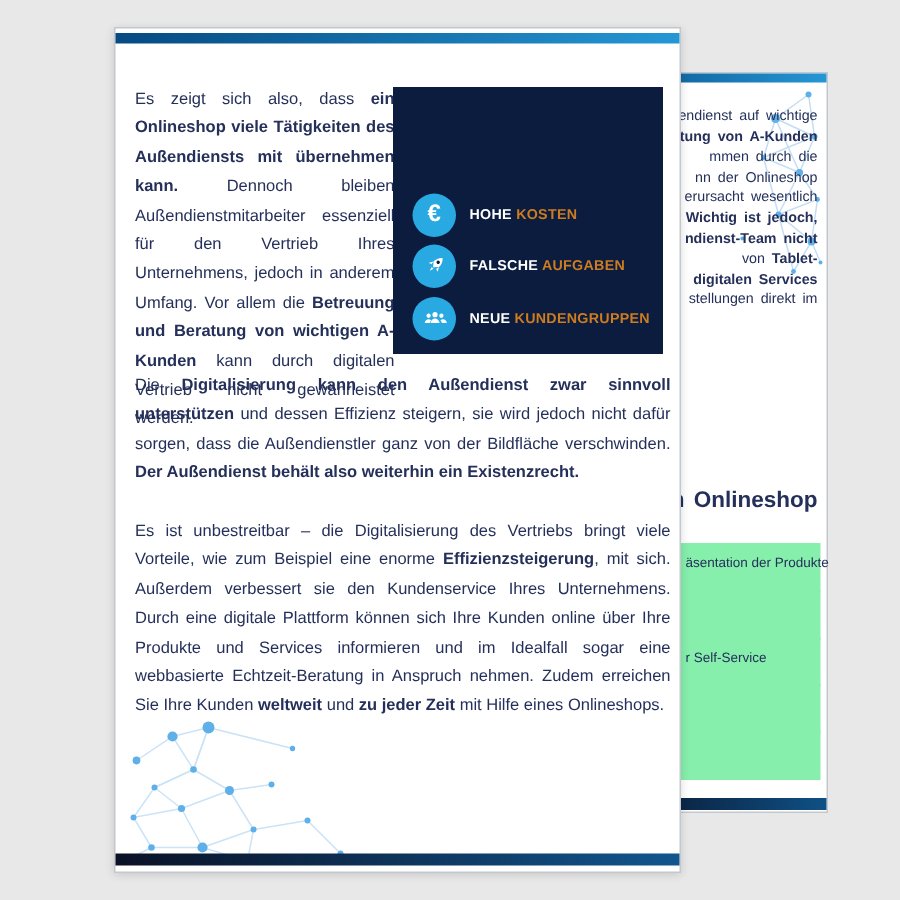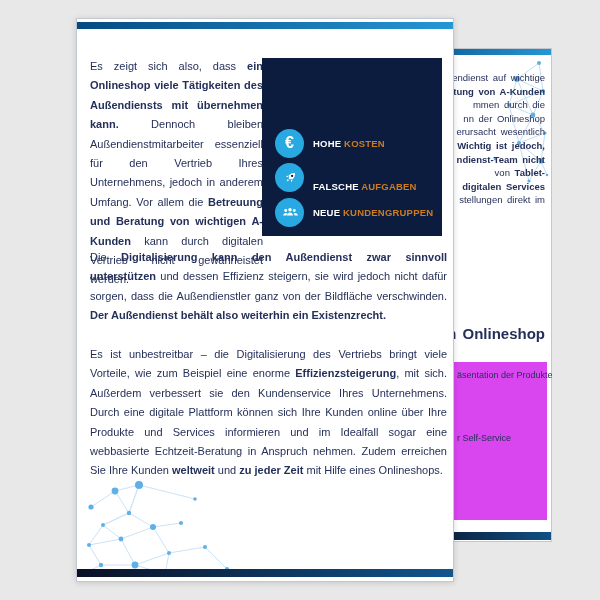--- a/index.html
+++ b/index.html
@@ -11,21 +11,21 @@
              background:#fff;border:1px solid #c2c8ce;box-sizing:border-box;z-index:1;}
   .bp-topbar{position:absolute;top:0;left:0;right:0;height:6px;
              background:linear-gradient(90deg,#0c5a94,#2597d5);}
   .bp-bottombar{position:absolute;bottom:1px;left:0;right:0;height:8px;
              background:linear-gradient(90deg,#0a1830,#0f5086);}
   .bp-para{position:absolute;right:6px;text-align:right;font-size:9.5px;
            line-height:13.6px;color:#25305a;white-space:nowrap;word-spacing:2px;}
   .bp-para div{white-space:nowrap;}
   .bp-heading{position:absolute;right:6px;top:276px;font-size:15px;font-weight:700;
            color:#25305a;white-space:nowrap;word-spacing:2px;}
-  .bp-row{position:absolute;left:0;right:4px;height:33px;background:#d946ef;}
+  .bp-row{position:absolute;left:0;right:4px;height:33px;background:#86efac;}
   .bp-row span{position:absolute;left:36px;top:0;line-height:27px;font-size:9px;
            color:#25305a;white-space:nowrap;}
   .bp-net{position:absolute;top:6px;right:0;}
 
   
   .front-page{position:absolute;left:76px;top:18px;width:378px;height:564px;
               background:#fff;border:1px solid #c2c8ce;box-sizing:border-box;
               box-shadow:0 1px 6px rgba(0,0,0,.15);z-index:2;}
   .fp-topbar{position:absolute;top:3px;left:0;right:0;height:7px;
              background:linear-gradient(90deg,#064a82,#2597d5);}
@@ -127,21 +127,21 @@
     <div class="fp-item" style="top:70px;">
       <span class="fp-icon">
         <span class="euro">€</span>
       </span>
       <span class="fp-item-label">
         <span class="lw">HOHE</span>
         <span class="lo">KOSTEN</span>
       </span>
     </div>
 
-    <div class="fp-item" style="top:104px;align-items:flex-end;">
+    <div class="fp-item" style="top:104px;">
       <span class="fp-icon">
         <svg width="18" height="18" viewBox="0 0 24 24">
           <g transform="rotate(45 12 12)" fill="#fff">
             <path d="M12 2.5c2.2 1.8 3.5 4.6 3.5 7.8l-3.5 4-3.5-4C8.5 7.1 9.8 4.3 12 2.5z"></path>
             <path d="M8.6 10.5L6.3 14.2l2.7-.7z"></path>
             <path d="M15.4 10.5l2.3 3.7-2.7-.7z"></path>
             <path d="M10.8 15h2.4L12 18.6z"></path>
             <circle cx="12" cy="8" r="1.5" fill="#0c1c3e"></circle>
           </g>
         </svg>

